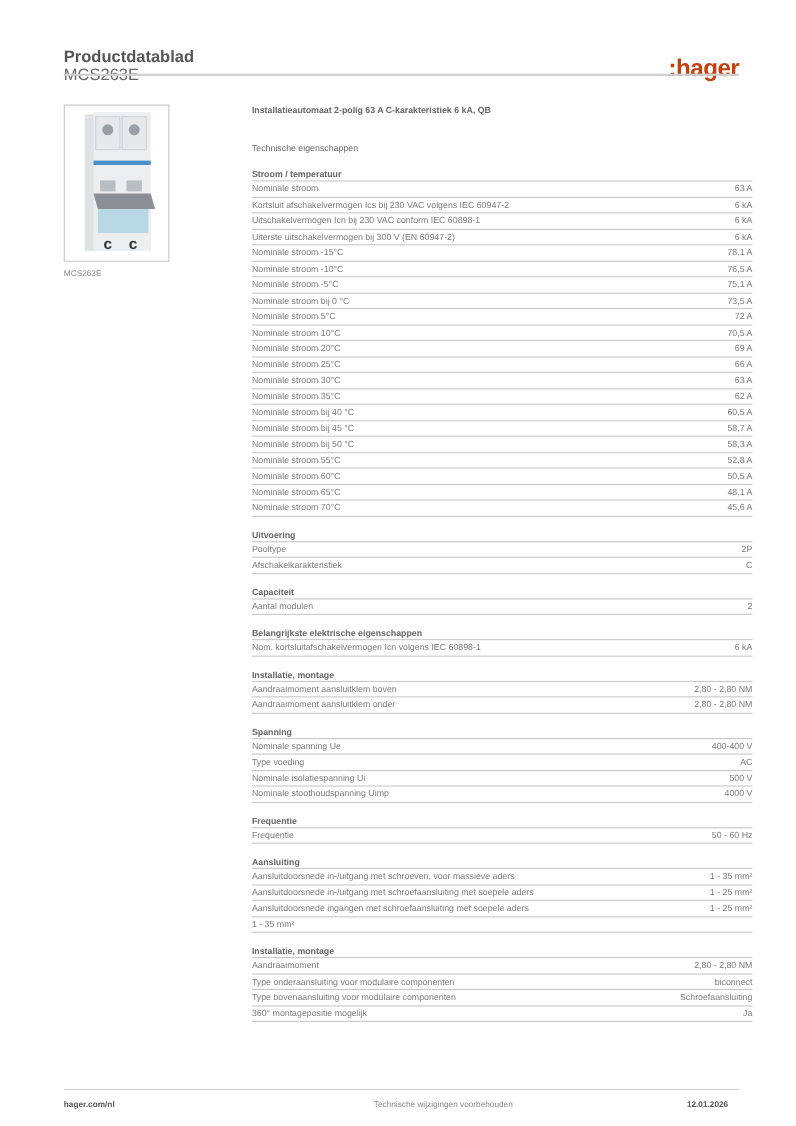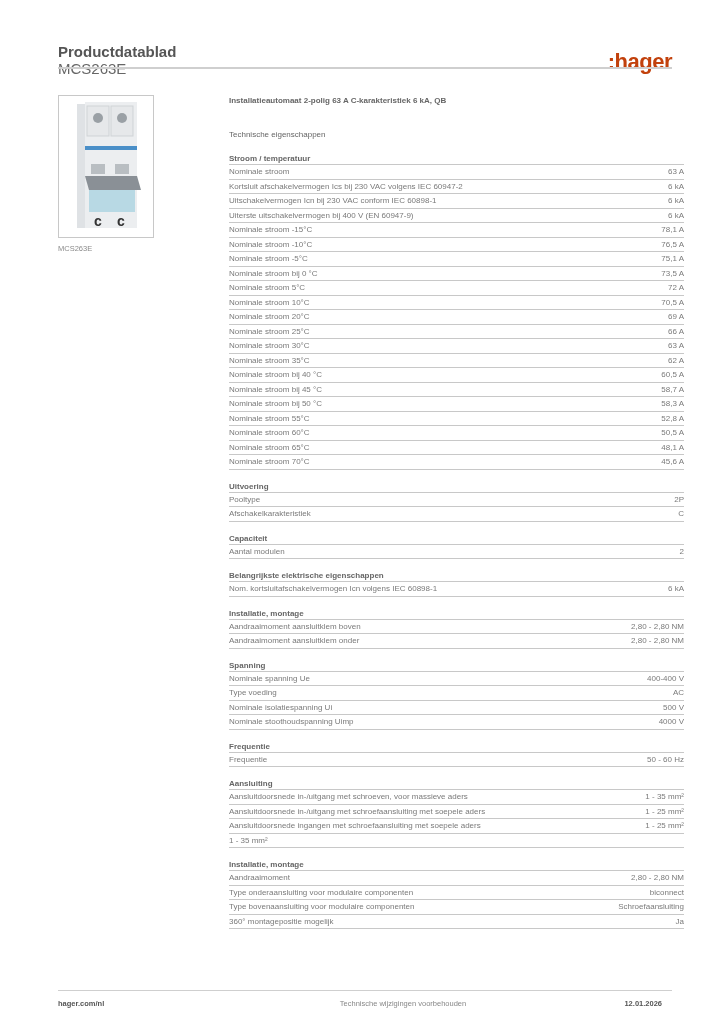--- a/index.html
+++ b/index.html
@@ -72,21 +72,21 @@
         </div>
         <div class="row">
           <span class="lbl">Kortsluit afschakelvermogen Ics bij 230 VAC volgens IEC 60947-2</span>
           <span class="val">6 kA</span>
         </div>
         <div class="row">
           <span class="lbl">Uitschakelvermogen Icn bij 230 VAC conform IEC 60898-1</span>
           <span class="val">6 kA</span>
         </div>
         <div class="row">
-          <span class="lbl">Uiterste uitschakelvermogen bij 400 V (EN 60947-9)</span>
+          <span class="lbl">Uiterste uitschakelvermogen bij 300 V (EN 60947-2)</span>
           <span class="val">6 kA</span>
         </div>
         <div class="row">
           <span class="lbl">Nominale stroom -15°C</span>
           <span class="val">78,1 A</span>
         </div>
         <div class="row">
           <span class="lbl">Nominale stroom -10°C</span>
           <span class="val">76,5 A</span>
         </div>

